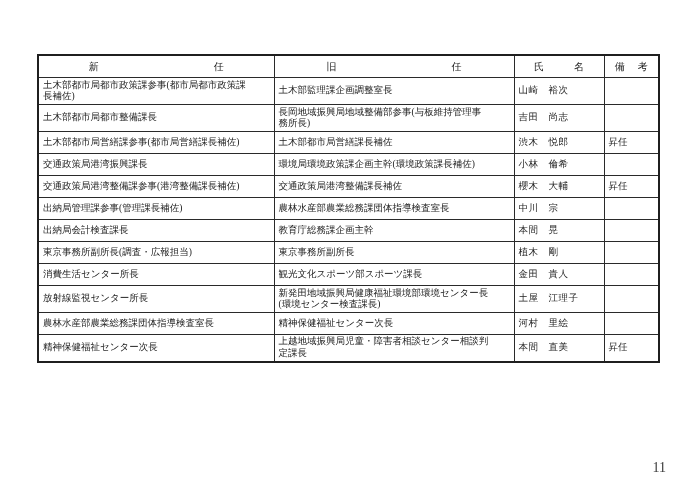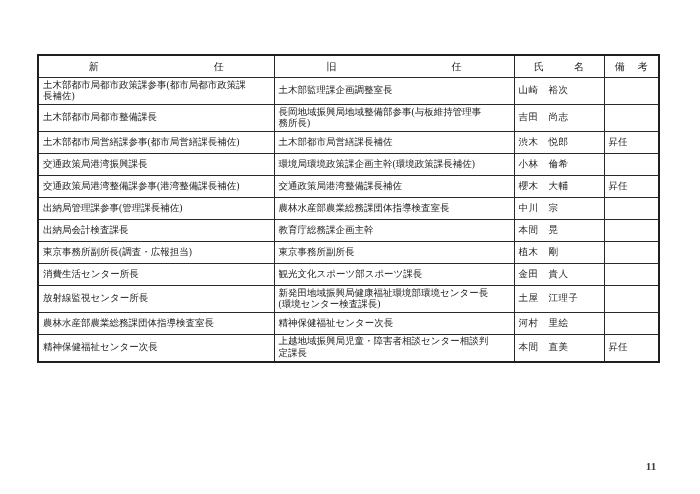--- a/index.html
+++ b/index.html
@@ -36,21 +36,21 @@
   .gap-mid{gap:30px;}
   .gap-small{gap:13px;}
 
   tr.single{height:22px;}
   tr.double{height:27px;}
   td.cell{white-space:pre-line;text-align:left;}
   td.name{letter-spacing:0.5px;}
 
   .page-number{
     position:absolute;left:636px;top:460px;width:30px;
-    font-size:11px;color:#3a3a3a;text-align:center;font-weight:bold;
+    font-size:14px;color:#3a3a3a;text-align:right;
   }
 </style>
 </head>
 <body>
 
 <div class="sheet">
 
   <table class="appointments">
     <colgroup>
       <col class="c-new">

